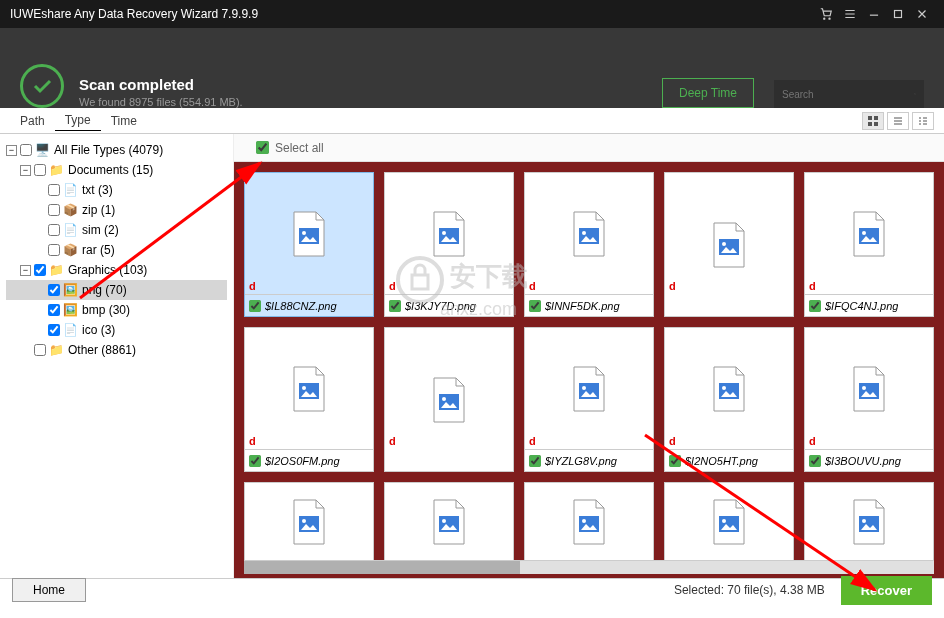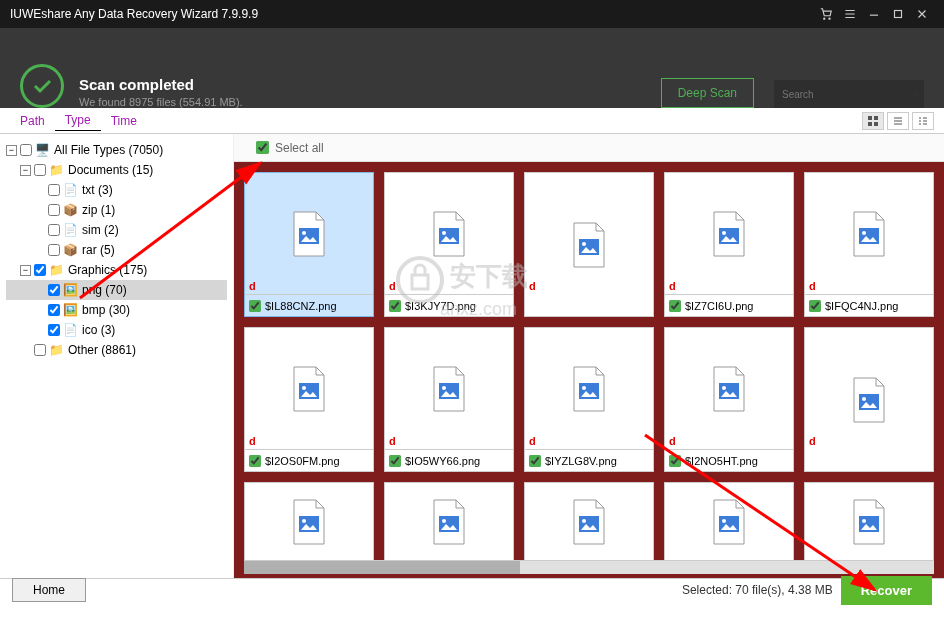--- a/index.html
+++ b/index.html
@@ -15,21 +15,21 @@
 .check-circle svg { width: 24px; height: 24px; }
 .header-text h2 { color: #fff; font-size: 15px; font-weight: bold; margin-bottom: 3px; }
 .header-text .line1 { font-size: 11px; color: #999; }
 .header-text .line2 { font-size: 11px; color: #999; }
 .deep-scan-btn { margin-left: auto; border: 1px solid #4CAF50; color: #4CAF50; background: none; padding: 7px 16px; font-size: 12px; cursor: pointer; }
 .search-box { margin-left: 20px; width: 150px; height: 28px; background: #2e2e2e; display: flex; align-items: center; padding: 0 8px; }
 .search-box input { flex: 1; background: none; border: none; color: #999; font-size: 10px; outline: none; }
 .search-box svg { width: 14px; height: 14px; }
 
 .toolbar { height: 26px; border-bottom: 1px solid #ccc; display: flex; align-items: center; padding: 0 10px; font-size: 12px; }
-.toolbar .tab { padding: 3px 10px; cursor: pointer; color: #a21caf; }
+.toolbar .tab { padding: 3px 10px; cursor: pointer; color: #404040; }
 .toolbar .tab.active { border-bottom: 1px solid #000; }
 .toolbar .right { margin-left: auto; display: flex; gap: 3px; }
 .view-btn { width: 22px; height: 18px; border: 1px solid #ccc; display: flex; align-items: center; justify-content: center; cursor: pointer; }
 .view-btn.active { background: #e8e8e8; }
 
 .main { display: flex; height: 444px; }
 .tree { width: 234px; border-right: 1px solid #eee; padding: 6px; font-size: 12px; overflow: auto; }
 .tree-item { display: flex; align-items: center; height: 20px; cursor: pointer; white-space: nowrap; }
 .tree-item.selected { background: #d6d6d6; }
 .expander { width: 11px; height: 11px; border: 1px solid #888; display: inline-flex; align-items: center; justify-content: center; font-size: 9px; margin-right: 3px; line-height: 1; }
@@ -41,28 +41,28 @@
 .select-all { height: 28px; background: #fafafa; border-bottom: 1px solid #e0e0e0; display: flex; align-items: center; padding-left: 22px; font-size: 12px; color: #666; }
 .select-all input { margin-right: 6px; accent-color: #4CAF50; }
 .grid { flex: 1; overflow: auto; padding: 10px; display: grid; grid-template-columns: repeat(5, 130px); gap: 10px; align-content: start; }
 .file-card { width: 130px; height: 145px; background: #fff; border: 1px solid #ccc; display: flex; flex-direction: column; cursor: pointer; position: relative; }
 .file-card.selected { background: #cce5ff; border-color: #7fb8e8; }
 .thumb { flex: 1; display: flex; align-items: center; justify-content: center; }
 .thumb svg { width: 40px; height: 48px; }
 .card-d { position: absolute; bottom: 24px; left: 4px; color: #d00; font-weight: bold; font-size: 11px; }
 .card-label { height: 22px; border-top: 1px solid #ccc; display: flex; align-items: center; padding: 0 4px; font-size: 11px; }
 .card-label input { margin-right: 4px; accent-color: #4CAF50; width: 12px; height: 12px; }
-.card-label span { overflow: hidden; text-overflow: ellipsis; white-space: nowrap; }
+.card-label span { overflow: hidden; text-overflow: ellipsis; white-space: nowrap; font-style: italic; }
 
 .hscroll { height: 14px; background: #e0e0e0; border-top: 1px solid #ccc; margin: 0 10px 4px; }
 .hscroll-thumb { height: 100%; width: 40%; background: #b0b0b0; }
 
 .footer { height: 23px; border-top: 1px solid #ccc; display: flex; align-items: center; padding: 0 12px; font-size: 12px; }
 .home-btn { padding: 4px 20px; border: 1px solid #999; background: #f0f0f0; cursor: pointer; font-size: 12px; }
-.footer .status { margin-left: auto; margin-right: 8px; color: #333; }
+.footer .status { margin-left: auto; margin-right: 16px; color: #333; }
 .recover-btn { padding: 7px 20px; background: #5CB82C; color: #fff; border: none; font-weight: bold; cursor: pointer; font-size: 13px; }
 
 .arrow1 { position: absolute; pointer-events: none; }
 .watermark { position: absolute; left: 390px; top: 245px; pointer-events: none; opacity: 0.5; }
 </style>
 </head>
 <body>
 
 <div class="titlebar">
   <span class="title">IUWEshare Any Data Recovery Wizard 7.9.9.9</span>
@@ -98,21 +98,21 @@
 <div class="header">
   <div class="check-circle">
     <svg viewBox="0 0 24 24" fill="none" stroke="#4CAF50" stroke-width="3">
         <path d="M5 12l5 5L20 7"></path>
       </svg>
   </div>
   <div class="header-text">
     <h2>Scan completed</h2>
     <div class="line1">We found 8975 files (554.91 MB).</div>
   </div>
-  <button class="deep-scan-btn">Deep Scan</button>
+  <button class="deep-scan-btn">Deep Time</button>
   <div class="search-box">
     <input placeholder="Search" style="">
     <svg viewBox="0 0 24 24" fill="none" stroke="#777" stroke-width="2">
         <circle cx="10" cy="10" r="6"></circle>
         <path d="M15 15l5 5"></path>
       </svg>
   </div>
 </div>
 
 <div class="toolbar">
@@ -140,21 +140,21 @@
       </span>
   </div>
 </div>
 
 <div class="main">
   <div class="tree">
     <div class="tree-item">
         <span class="expander">−</span>
         <input type="checkbox" class="tree-cb" style="">
         <span class="tree-icon">🖥️</span>
-        <span>All File Types (7050)</span>
+        <span>All File Types (4079)</span>
       </div>
     <div class="tree-item">
         <span class="spacer" style="width:14px"></span>
         <span class="expander">−</span>
         <input type="checkbox" class="tree-cb" style="">
         <span class="tree-icon">📁</span>
         <span>Documents (15)</span>
       </div>
     <div class="tree-item">
         <span class="spacer" style="width:42px"></span>
@@ -178,21 +178,21 @@
         <span class="spacer" style="width:42px"></span>
         <input type="checkbox" class="tree-cb" style="">
         <span class="tree-icon">📦</span>
         <span>rar (5)</span>
       </div>
     <div class="tree-item">
         <span class="spacer" style="width:14px"></span>
         <span class="expander">−</span>
         <input type="checkbox" class="tree-cb" checked="" style="">
         <span class="tree-icon">📁</span>
-        <span>Graphics (175)</span>
+        <span>Graphics (103)</span>
       </div>
     <div class="tree-item selected">
         <span class="spacer" style="width:42px"></span>
         <input type="checkbox" class="tree-cb" checked="" style="">
         <span class="tree-icon">🖼️</span>
         <span>png (70)</span>
       </div>
     <div class="tree-item">
         <span class="spacer" style="width:42px"></span>
         <input type="checkbox" class="tree-cb" checked="" style="">
@@ -255,36 +255,36 @@
           <div class="thumb">
             <svg viewBox="0 0 40 48">
               <path d="M5 2h22l8 8v36H5Z" fill="#fff" stroke="#999"></path>
               <path d="M27 2v8h8" fill="none" stroke="#999"></path>
               <rect x="10" y="18" width="20" height="16" fill="#3b7dd8"></rect>
               <circle cx="15" cy="23" r="2" fill="#fff"></circle>
               <path d="M12 32l5-6 4 4 3-3 4 5Z" fill="#fff"></path>
             </svg>
           </div>
           <span class="card-d">d</span>
-        </div>
-        <div class="file-card">
-          <div class="thumb">
-            <svg viewBox="0 0 40 48">
-              <path d="M5 2h22l8 8v36H5Z" fill="#fff" stroke="#999"></path>
-              <path d="M27 2v8h8" fill="none" stroke="#999"></path>
-              <rect x="10" y="18" width="20" height="16" fill="#3b7dd8"></rect>
-              <circle cx="15" cy="23" r="2" fill="#fff"></circle>
-              <path d="M12 32l5-6 4 4 3-3 4 5Z" fill="#fff"></path>
-            </svg>
-          </div>
-          <span class="card-d">d</span>
-          <div class="card-label">
-            <input type="checkbox" checked="" style="">
-            <span>$IZ7CI6U.png</span>
-          </div>
+          <div class="card-label">
+            <input type="checkbox" checked="" style="">
+            <span>$INNF5DK.png</span>
+          </div>
+        </div>
+        <div class="file-card">
+          <div class="thumb">
+            <svg viewBox="0 0 40 48">
+              <path d="M5 2h22l8 8v36H5Z" fill="#fff" stroke="#999"></path>
+              <path d="M27 2v8h8" fill="none" stroke="#999"></path>
+              <rect x="10" y="18" width="20" height="16" fill="#3b7dd8"></rect>
+              <circle cx="15" cy="23" r="2" fill="#fff"></circle>
+              <path d="M12 32l5-6 4 4 3-3 4 5Z" fill="#fff"></path>
+            </svg>
+          </div>
+          <span class="card-d">d</span>
         </div>
         <div class="file-card">
           <div class="thumb">
             <svg viewBox="0 0 40 48">
               <path d="M5 2h22l8 8v36H5Z" fill="#fff" stroke="#999"></path>
               <path d="M27 2v8h8" fill="none" stroke="#999"></path>
               <rect x="10" y="18" width="20" height="16" fill="#3b7dd8"></rect>
               <circle cx="15" cy="23" r="2" fill="#fff"></circle>
               <path d="M12 32l5-6 4 4 3-3 4 5Z" fill="#fff"></path>
             </svg>
@@ -315,24 +315,20 @@
           <div class="thumb">
             <svg viewBox="0 0 40 48">
               <path d="M5 2h22l8 8v36H5Z" fill="#fff" stroke="#999"></path>
               <path d="M27 2v8h8" fill="none" stroke="#999"></path>
               <rect x="10" y="18" width="20" height="16" fill="#3b7dd8"></rect>
               <circle cx="15" cy="23" r="2" fill="#fff"></circle>
               <path d="M12 32l5-6 4 4 3-3 4 5Z" fill="#fff"></path>
             </svg>
           </div>
           <span class="card-d">d</span>
-          <div class="card-label">
-            <input type="checkbox" checked="" style="">
-            <span>$IO5WY66.png</span>
-          </div>
         </div>
         <div class="file-card">
           <div class="thumb">
             <svg viewBox="0 0 40 48">
               <path d="M5 2h22l8 8v36H5Z" fill="#fff" stroke="#999"></path>
               <path d="M27 2v8h8" fill="none" stroke="#999"></path>
               <rect x="10" y="18" width="20" height="16" fill="#3b7dd8"></rect>
               <circle cx="15" cy="23" r="2" fill="#fff"></circle>
               <path d="M12 32l5-6 4 4 3-3 4 5Z" fill="#fff"></path>
             </svg>
@@ -363,20 +359,24 @@
           <div class="thumb">
             <svg viewBox="0 0 40 48">
               <path d="M5 2h22l8 8v36H5Z" fill="#fff" stroke="#999"></path>
               <path d="M27 2v8h8" fill="none" stroke="#999"></path>
               <rect x="10" y="18" width="20" height="16" fill="#3b7dd8"></rect>
               <circle cx="15" cy="23" r="2" fill="#fff"></circle>
               <path d="M12 32l5-6 4 4 3-3 4 5Z" fill="#fff"></path>
             </svg>
           </div>
           <span class="card-d">d</span>
+          <div class="card-label">
+            <input type="checkbox" checked="" style="">
+            <span>$I3BOUVU.png</span>
+          </div>
         </div>
         <div class="file-card" style="height: 80px;">
           <div class="thumb">
             <svg viewBox="0 0 40 48">
               <path d="M5 2h22l8 8v36H5Z" fill="#fff" stroke="#999"></path>
               <path d="M27 2v8h8" fill="none" stroke="#999"></path>
               <rect x="10" y="18" width="20" height="16" fill="#3b7dd8"></rect>
               <circle cx="15" cy="23" r="2" fill="#fff"></circle>
               <path d="M12 32l5-6 4 4 3-3 4 5Z" fill="#fff"></path>
             </svg>

